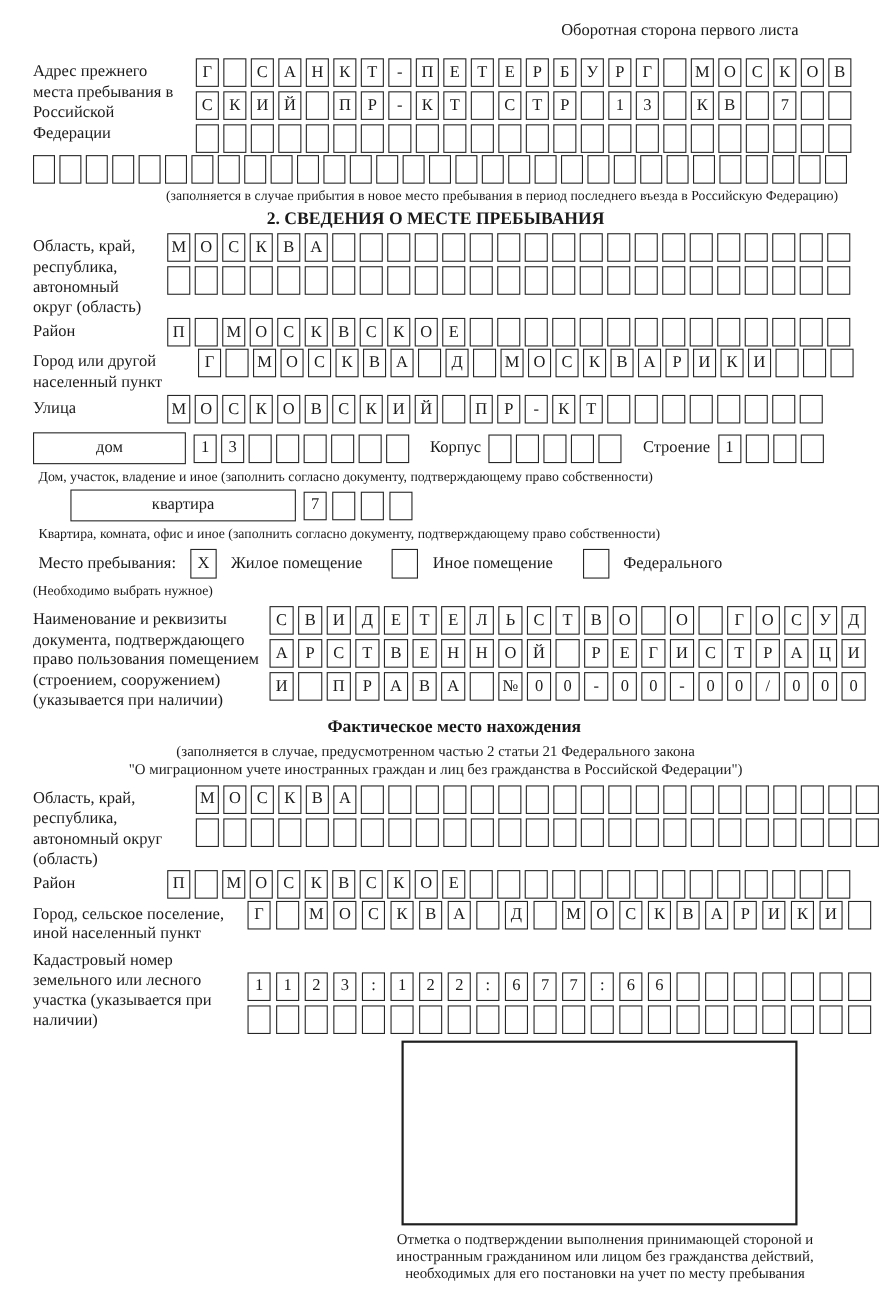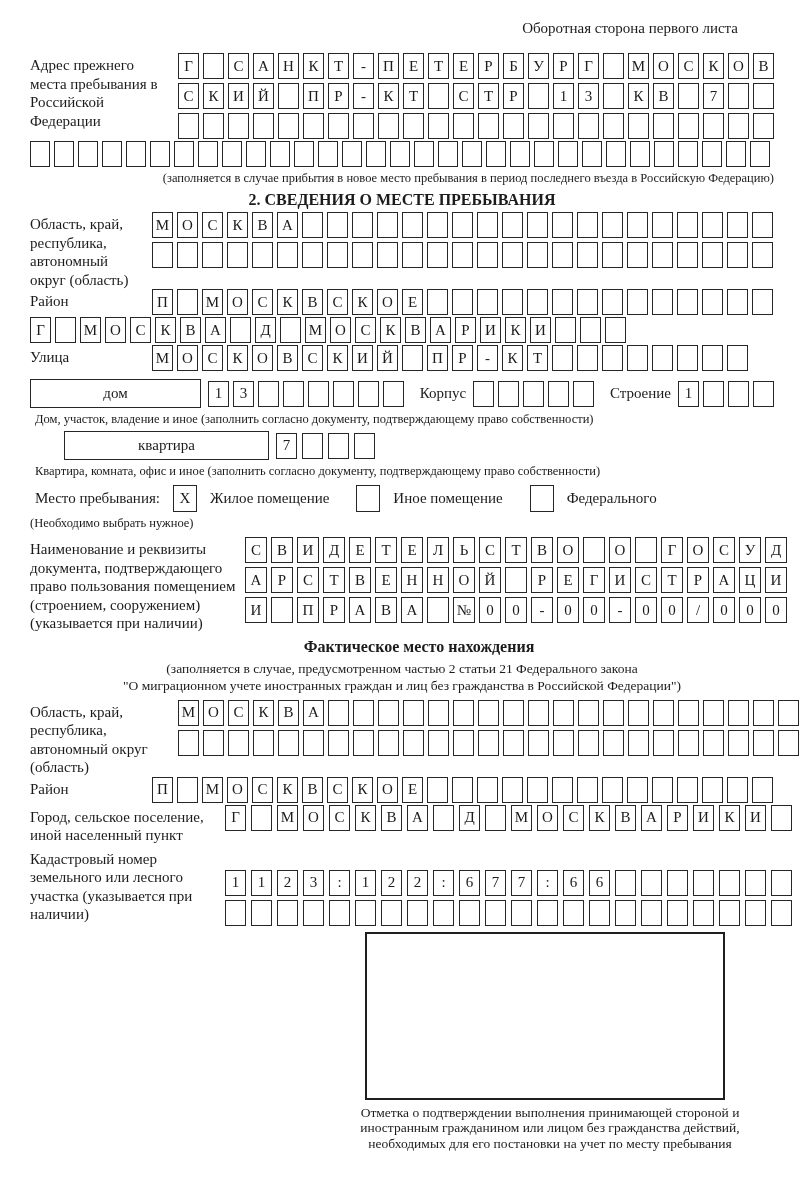--- a/index.html
+++ b/index.html
@@ -1,21 +1,21 @@
 <!DOCTYPE html>
 <html lang="ru"><head>
 <meta charset="utf-8">
 <style>
   * { margin:0; padding:0; box-sizing:border-box; }
   html,body { background:#fff; }
   .page {
     position:relative; width:800px; height:1180px; margin:0 auto;
     background:#fff; color:#1b1b1b; overflow:hidden;
     font-family:"Liberation Serif","DejaVu Serif",serif;
-    padding:0 26px 0 30px;
+    padding:0 38px 0 30px;
   }
   .hdr { padding-top:20px; text-align:right; padding-right:36px; font-size:15px; }
   .flexrow { display:flex; align-items:flex-start; }
   .lbl { font-size:15px; line-height:18.5px; flex-shrink:0; padding-top:3px; padding-right:8px; }
   .w122 { width:122px; } .w148 { width:148px; } .w150 { width:150px; }
   .w195 { width:195px; } .w215 { width:215px; }
   .cellcol { display:flex; flex-direction:column; gap:4px; }
   .cellrow { display:flex; gap:4px; }
   .cellrow .cell {
     width:21px; height:26px; border:1.6px solid #262626; flex-shrink:0;
@@ -28,21 +28,21 @@
   .fullrow { margin-top:2px; }
   .cap { font-size:12.5px; line-height:15px; margin-top:4px; }
   .center { text-align:right; }
   .h2 { font-size:16px; font-weight:bold; text-align:center; margin-top:4px; line-height:20px; }
   .mt2{margin-top:2px;} .mt4{margin-top:4px;margin-left:34px;} .mt6{margin-top:6px;} .mt8{margin-top:8px;} .mt16{margin-top:16px;}
   .inlinerow { display:flex; align-items:center; gap:7px; font-size:15px; }
   .labelbox {
     border:1.6px solid #262626; height:29px; display:flex; align-items:center;
     justify-content:center; font-size:15px; flex-shrink:0; background:#fff;
   }
-  .bx167 { width:171px; } .bx205 { width:205px; }
+  .bx167 { width:139px; } .bx205 { width:205px; }
   .gap12 { width:5px; }
   .chk {
     width:24px; height:27px; border:1.6px solid #262626; display:inline-flex;
     align-items:center; justify-content:center; font-size:15px; flex-shrink:0; background:#fff;
   }
   .chkrow { display:flex; align-items:center; gap:13px; font-size:15px; margin-top:6px; padding-left:5px; }
   .chkrow .optlabel { margin-right:14px; }
   .notewide { font-size:13.5px; line-height:16px; text-align:center; margin-top:4px; }
   .stamp {
     margin-top:6px; margin-left:335px; width:360px; height:168px;
@@ -264,20 +264,21 @@
         <span class="cell"></span>
         <span class="cell"></span>
         <span class="cell"></span>
         <span class="cell"></span>
         <span class="cell"></span>
         <span class="cell"></span>
       </div>
   </div>
 
   <div class="flexrow mt2">
+    <div class="lbl w150">Город или другой населенный пункт</div>
     <div class="cellrow">
         <span class="cell">Г</span>
         <span class="cell"></span>
         <span class="cell">М</span>
         <span class="cell">О</span>
         <span class="cell">С</span>
         <span class="cell">К</span>
         <span class="cell">В</span>
         <span class="cell">А</span>
         <span class="cell"></span>

